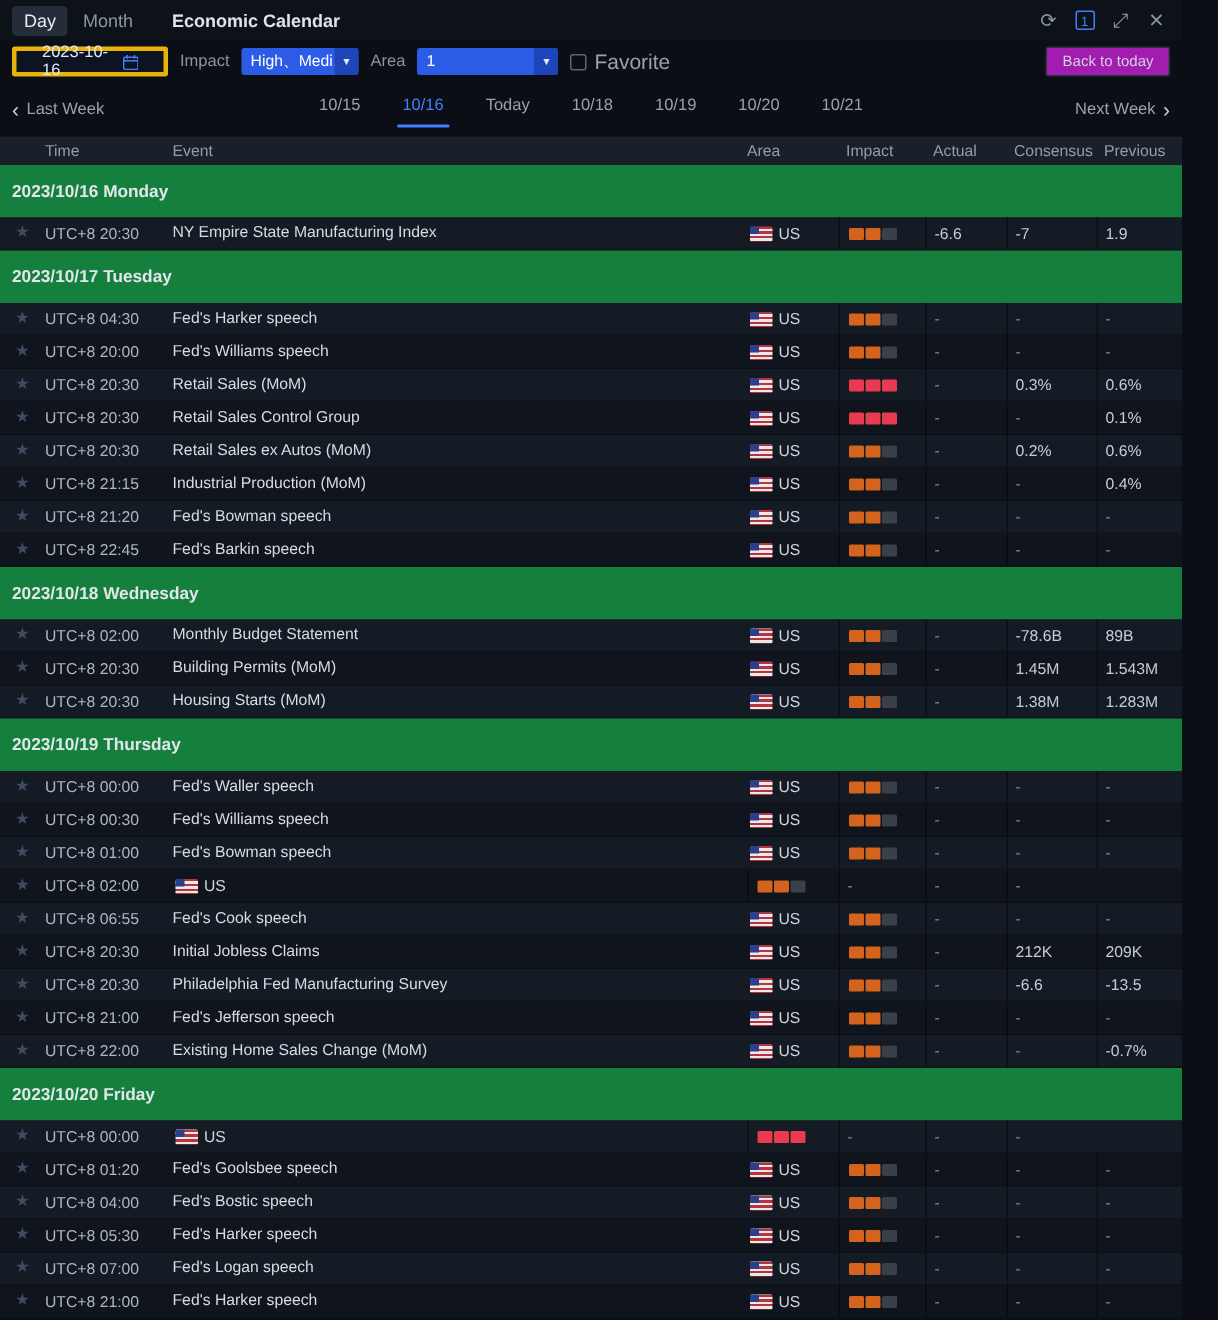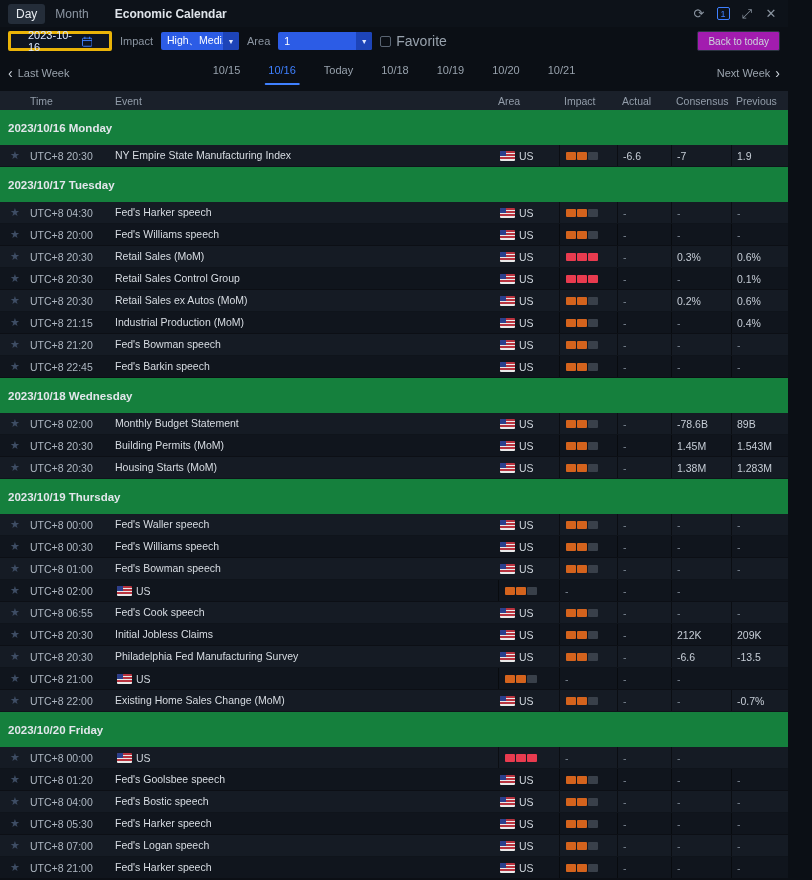--- a/index.html
+++ b/index.html
@@ -509,20 +509,21 @@
     </div>
     <div class="cell c-val c-actual dim">-</div>
     <div class="cell c-val c-consensus">-6.6</div>
     <div class="cell c-val c-previous">-13.5</div>
   </div>
         <div class="row odd">
     <div class="cell c-star">
             <span class="star">★</span>
           </div>
     <div class="cell c-time">UTC+8 21:00</div>
+    <div class="c-event">Fed's Jefferson speech</div>
     <div class="cell c-area">
       <span class="flag"></span>
       <span class="area-txt">US</span>
     </div>
     <div class="cell c-impact">
       <span class="seg orange"></span>
       <span class="seg orange"></span>
       <span class="seg off"></span>
     </div>
     <div class="cell c-val c-actual dim">-</div>

